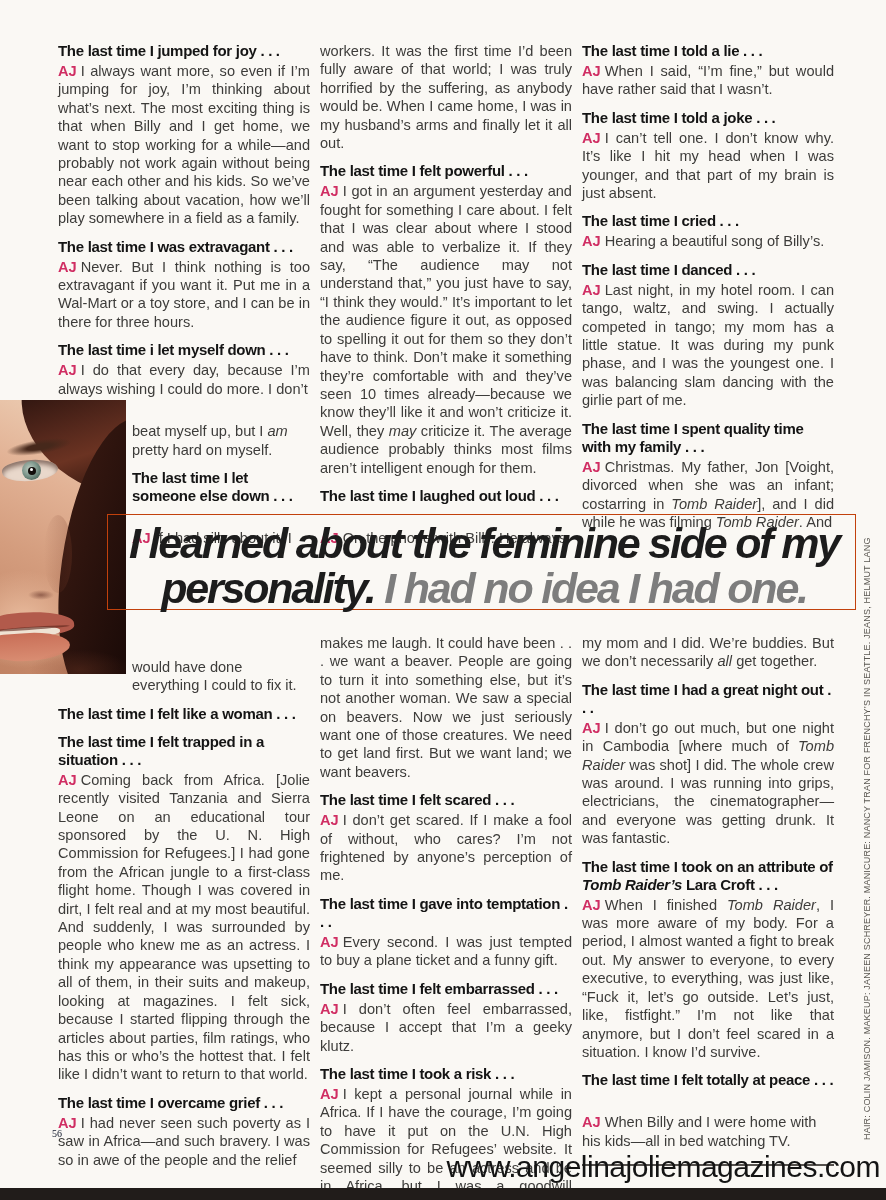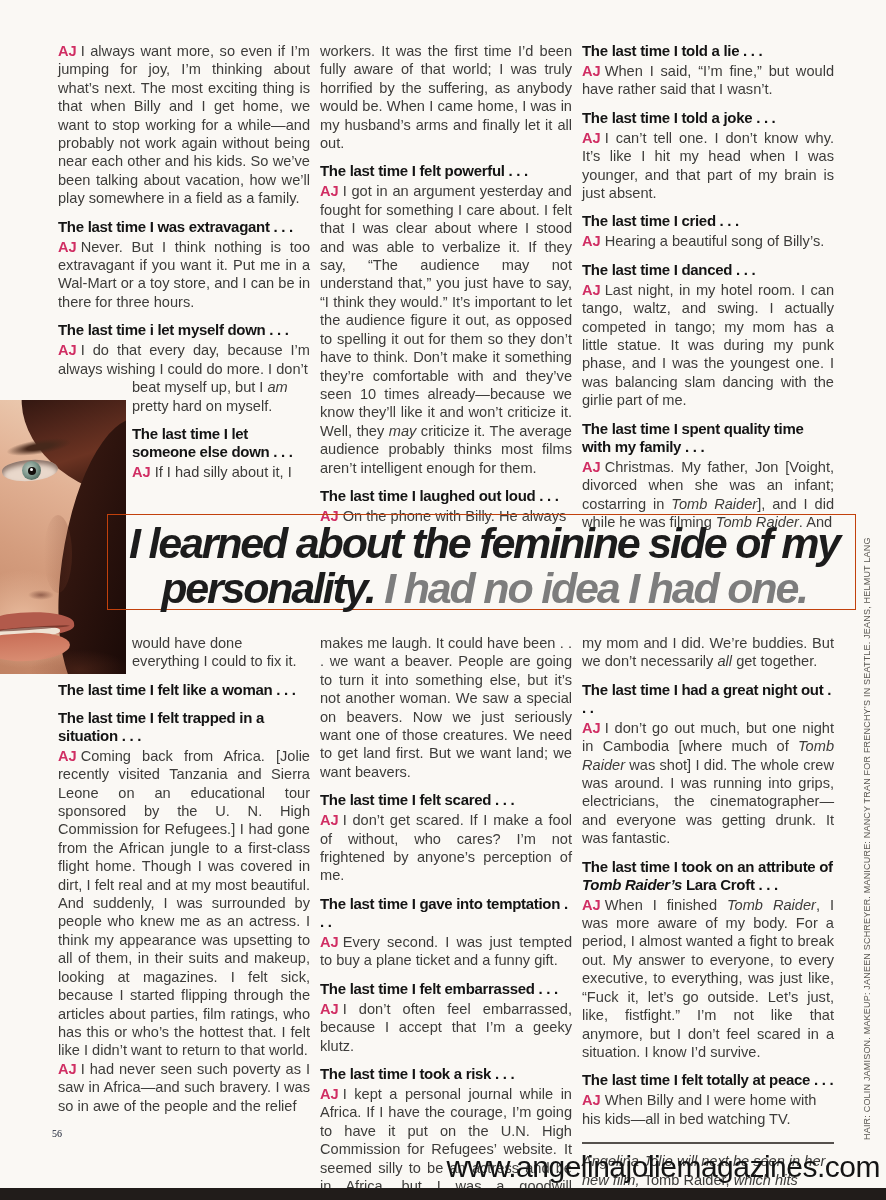--- a/index.html
+++ b/index.html
@@ -2,21 +2,21 @@
 <html><head>
 <meta charset="utf-8">
 <style>
   html,body{margin:0;padding:0;}
   body{background:#e8e6e1;font-family:"Liberation Sans","DejaVu Sans",sans-serif;}
   .page{position:relative;width:886px;height:1200px;background:#faf8f4;overflow:hidden;margin:0 auto;}
 
   
   .col{position:absolute;width:252px;color:#3d3c3a;font-size:14.6px;line-height:18.4px;}
   .col p{margin:0 0 0 0;text-align:justify;}
-  .col p.last{text-align:left;}
+  .col p.last{text-align:left;margin-top:24px;}
   h3.qhead{margin:10px 0 2px 0;font-size:15px;line-height:18px;font-weight:700;color:#141414;letter-spacing:-0.3px;text-align:left;}
   h3.qhead.first{margin-top:0;}
   .aj{color:#d02e63;font-weight:700;margin-right:4px;letter-spacing:0;}
   .em-it{font-style:italic;}
   .indent{padding-left:74px;}
   #col1-top{left:58px;top:42px;}
   #col2-top{left:320px;top:42px;}
   #col3-top{left:582px;top:42px;}
   #col1-bot{left:58px;top:634px;}
   #col2-bot{left:320px;top:634px;}
@@ -75,20 +75,21 @@
     font-size:10px;color:#0f172a;}
   .site-url{position:absolute;right:6px;top:1150px;font-size:30px;letter-spacing:-0.5px;color:#141414;}
   .footer-bar{position:absolute;left:0;bottom:0;width:886px;height:12px;background:#211c1a;}
 </style>
 </head>
 <body>
 
 <div class="page">
 
   <div class="col" id="col1-top">
+    <h3 class="qhead first">The last time I jumped for joy . . .</h3>
     <p><span class="aj">AJ</span><span>I always want more, so even if I’m jumping for joy, I’m thinking about what’s next. The most exciting thing is that when Billy and I get home, we want to stop working for a while—and probably not work again without being near each other and his kids. So we’ve been talking about vacation, how we’ll play somewhere in a field as a family.</span></p>
     <h3 class="qhead">The last time I was extravagant . . .</h3>
     <p><span class="aj">AJ</span><span>Never. But I think nothing is too extravagant if you want it. Put me in a Wal-Mart or a toy store, and I can be in there for three hours.</span></p>
     <h3 class="qhead">The last time i let myself down . . .</h3>
     <p><span class="aj">AJ</span><span>I do that every day, because I’m always wishing I could do more. I don’t</span></p>
     <p class="indent last"><span>beat myself up, but I </span><span class="em-it">am</span><span> pretty hard on myself.</span></p>
     <h3 class="qhead indent">The last time I let someone else down . . .</h3>
     <p class="indent last"><span class="aj">AJ</span><span>If I had silly about it, I</span></p>
   </div>
 
@@ -132,20 +133,21 @@
 
   <div class="quote-box">
     <div class="quote-text"><span>I learned about the feminine side of my personality.</span><span class="quote-gray"> I had no idea I had one.</span></div>
   </div>
 
   <div class="col" id="col1-bot">
     <p class="indent last">would have done everything I could to fix it.</p>
     <h3 class="qhead">The last time I felt like a woman . . .</h3>
     <h3 class="qhead">The last time I felt trapped in a situation . . .</h3>
     <p><span class="aj">AJ</span><span>Coming back from Africa. [Jolie recently visited Tanzania and Sierra Leone on an educational tour sponsored by the U. N. High Commission for Refugees.] I had gone from the African jungle to a first-class flight home. Though I was covered in dirt, I felt real and at my most beautiful. And suddenly, I was surrounded by people who knew me as an actress. I think my appearance was upsetting to all of them, in their suits and makeup, looking at magazines. I felt sick, because I started flipping through the articles about parties, film ratings, who has this or who’s the hottest that. I felt like I didn’t want to return to that world.</span></p>
+    <h3 class="qhead">The last time I overcame grief . . .</h3>
     <p><span class="aj">AJ</span><span>I had never seen such poverty as I saw in Africa—and such bravery. I was so in awe of the people and the relief</span></p>
   </div>
 
   <div class="col" id="col2-bot">
     <p>makes me laugh. It could have been . . . we want a beaver. People are going to turn it into something else, but it’s not another woman. We saw a special on beavers. Now we just seriously want one of those creatures. We need to get land first. But we want land; we want beavers.</p>
     <h3 class="qhead">The last time I felt scared . . .</h3>
     <p><span class="aj">AJ</span><span>I don’t get scared. If I make a fool of without, who cares? I’m not frightened by anyone’s perception of me.</span></p>
     <h3 class="qhead">The last time I gave into temptation . . .</h3>
     <p><span class="aj">AJ</span><span>Every second. I was just tempted to buy a plane ticket and a funny gift.</span></p>
     <h3 class="qhead">The last time I felt embarrassed . . .</h3>

